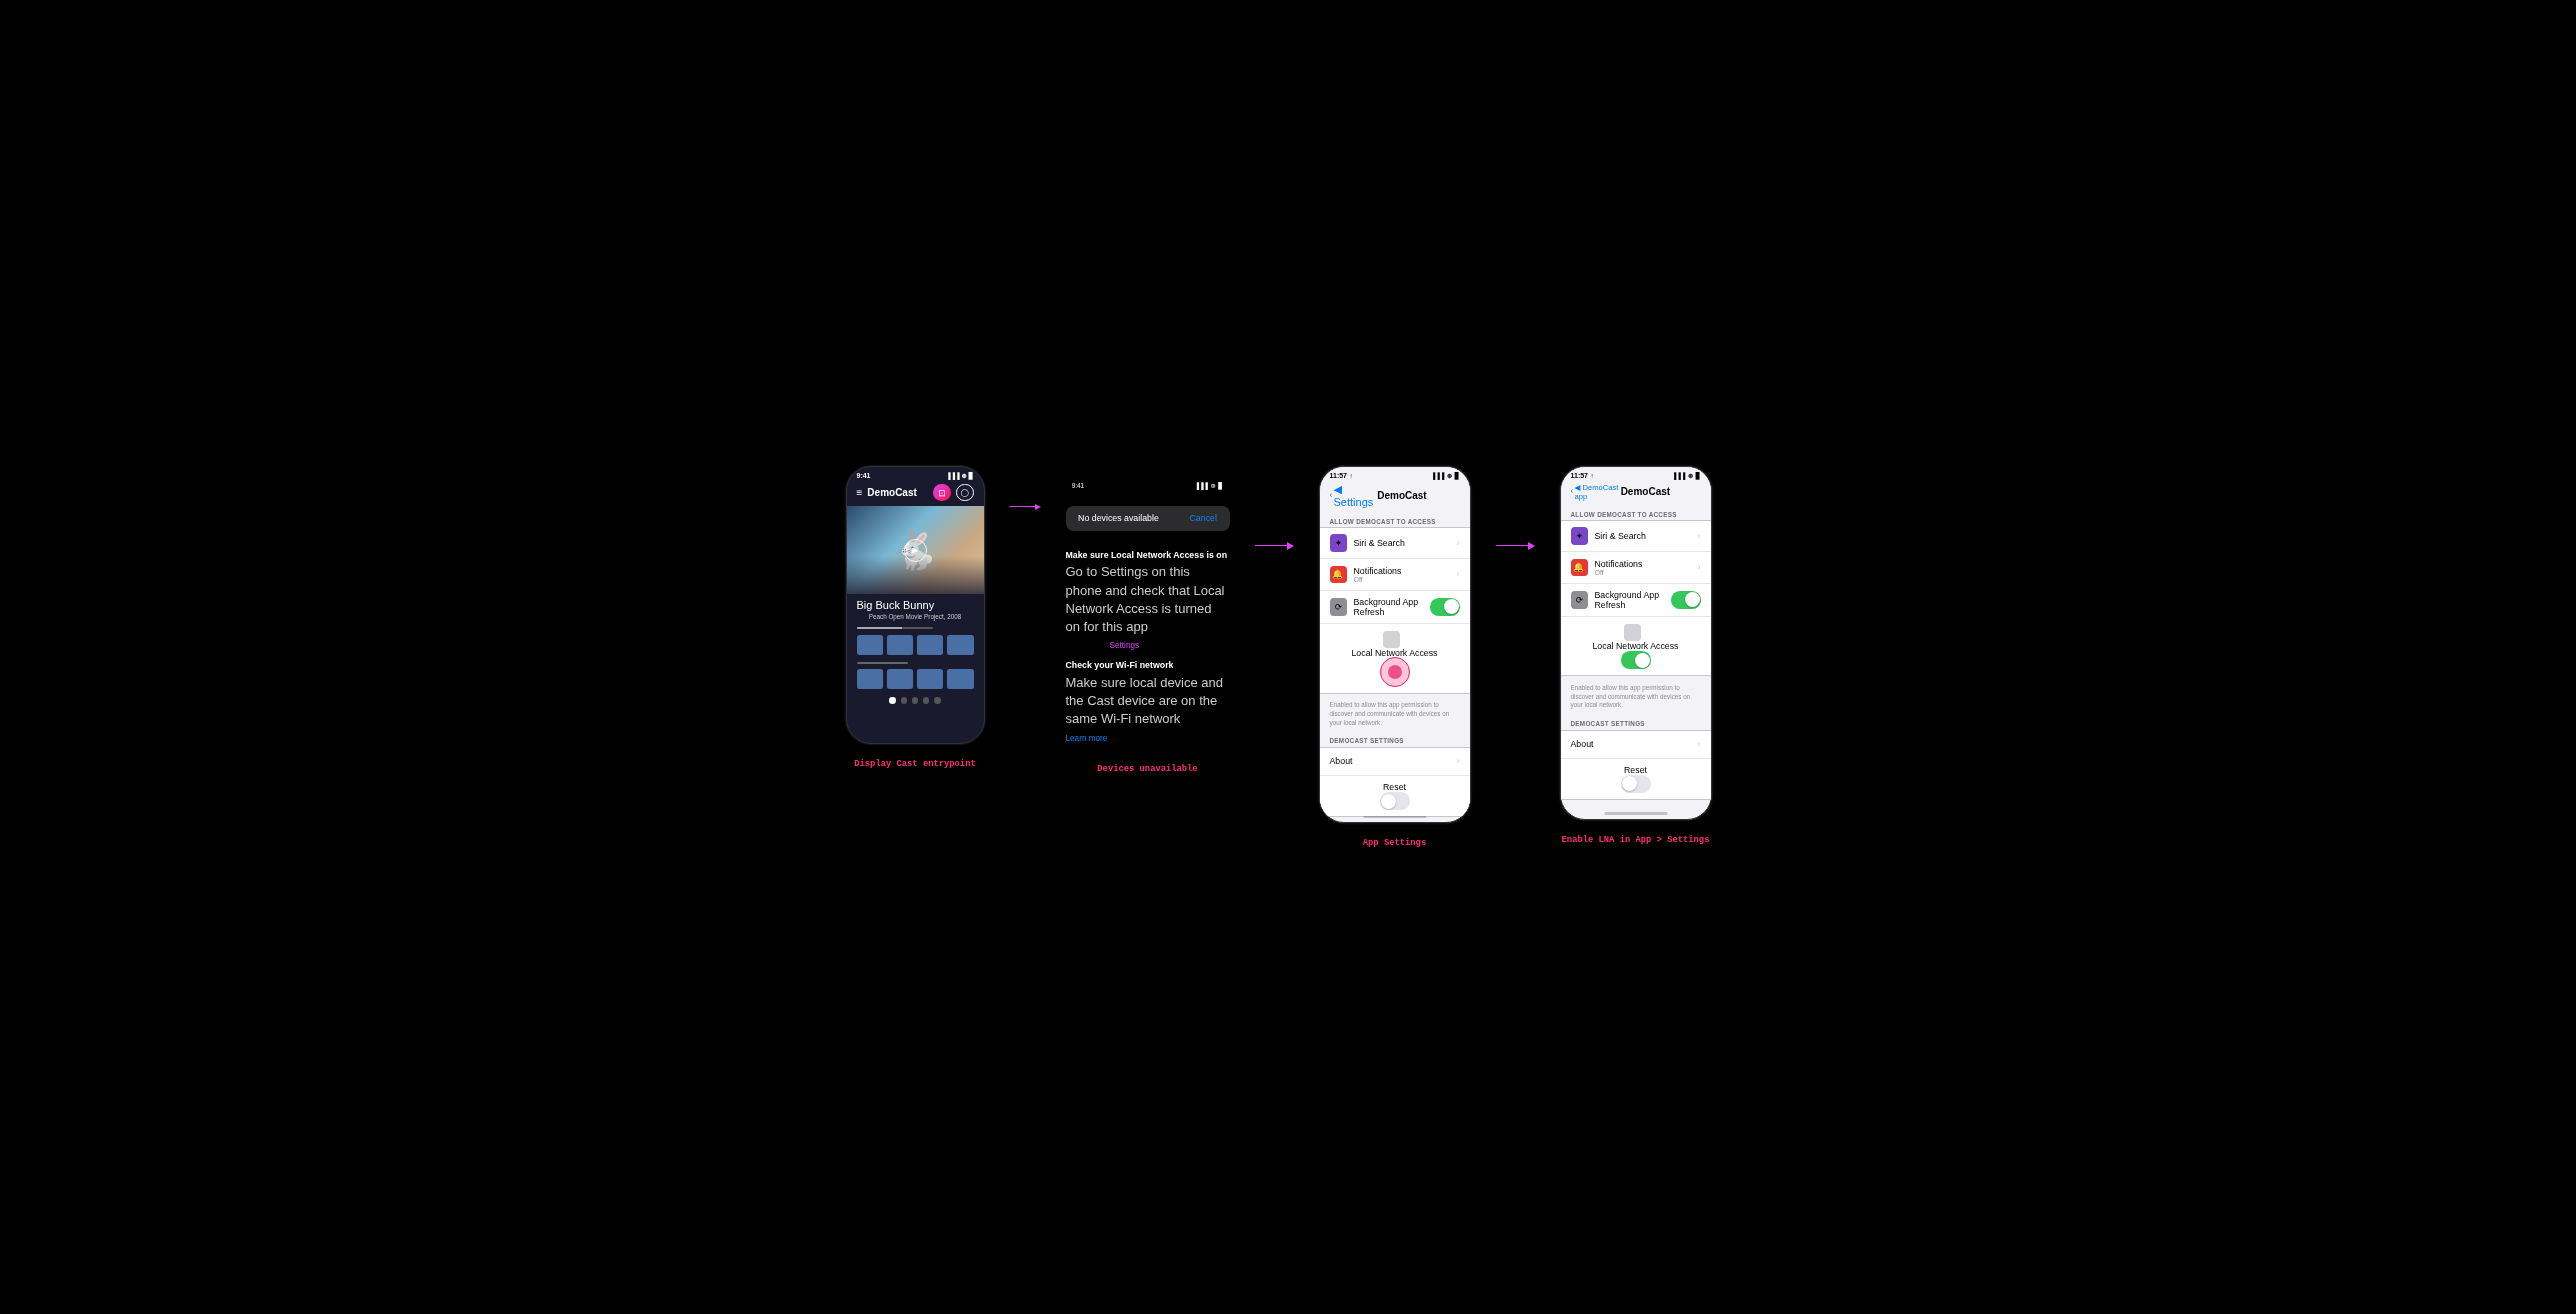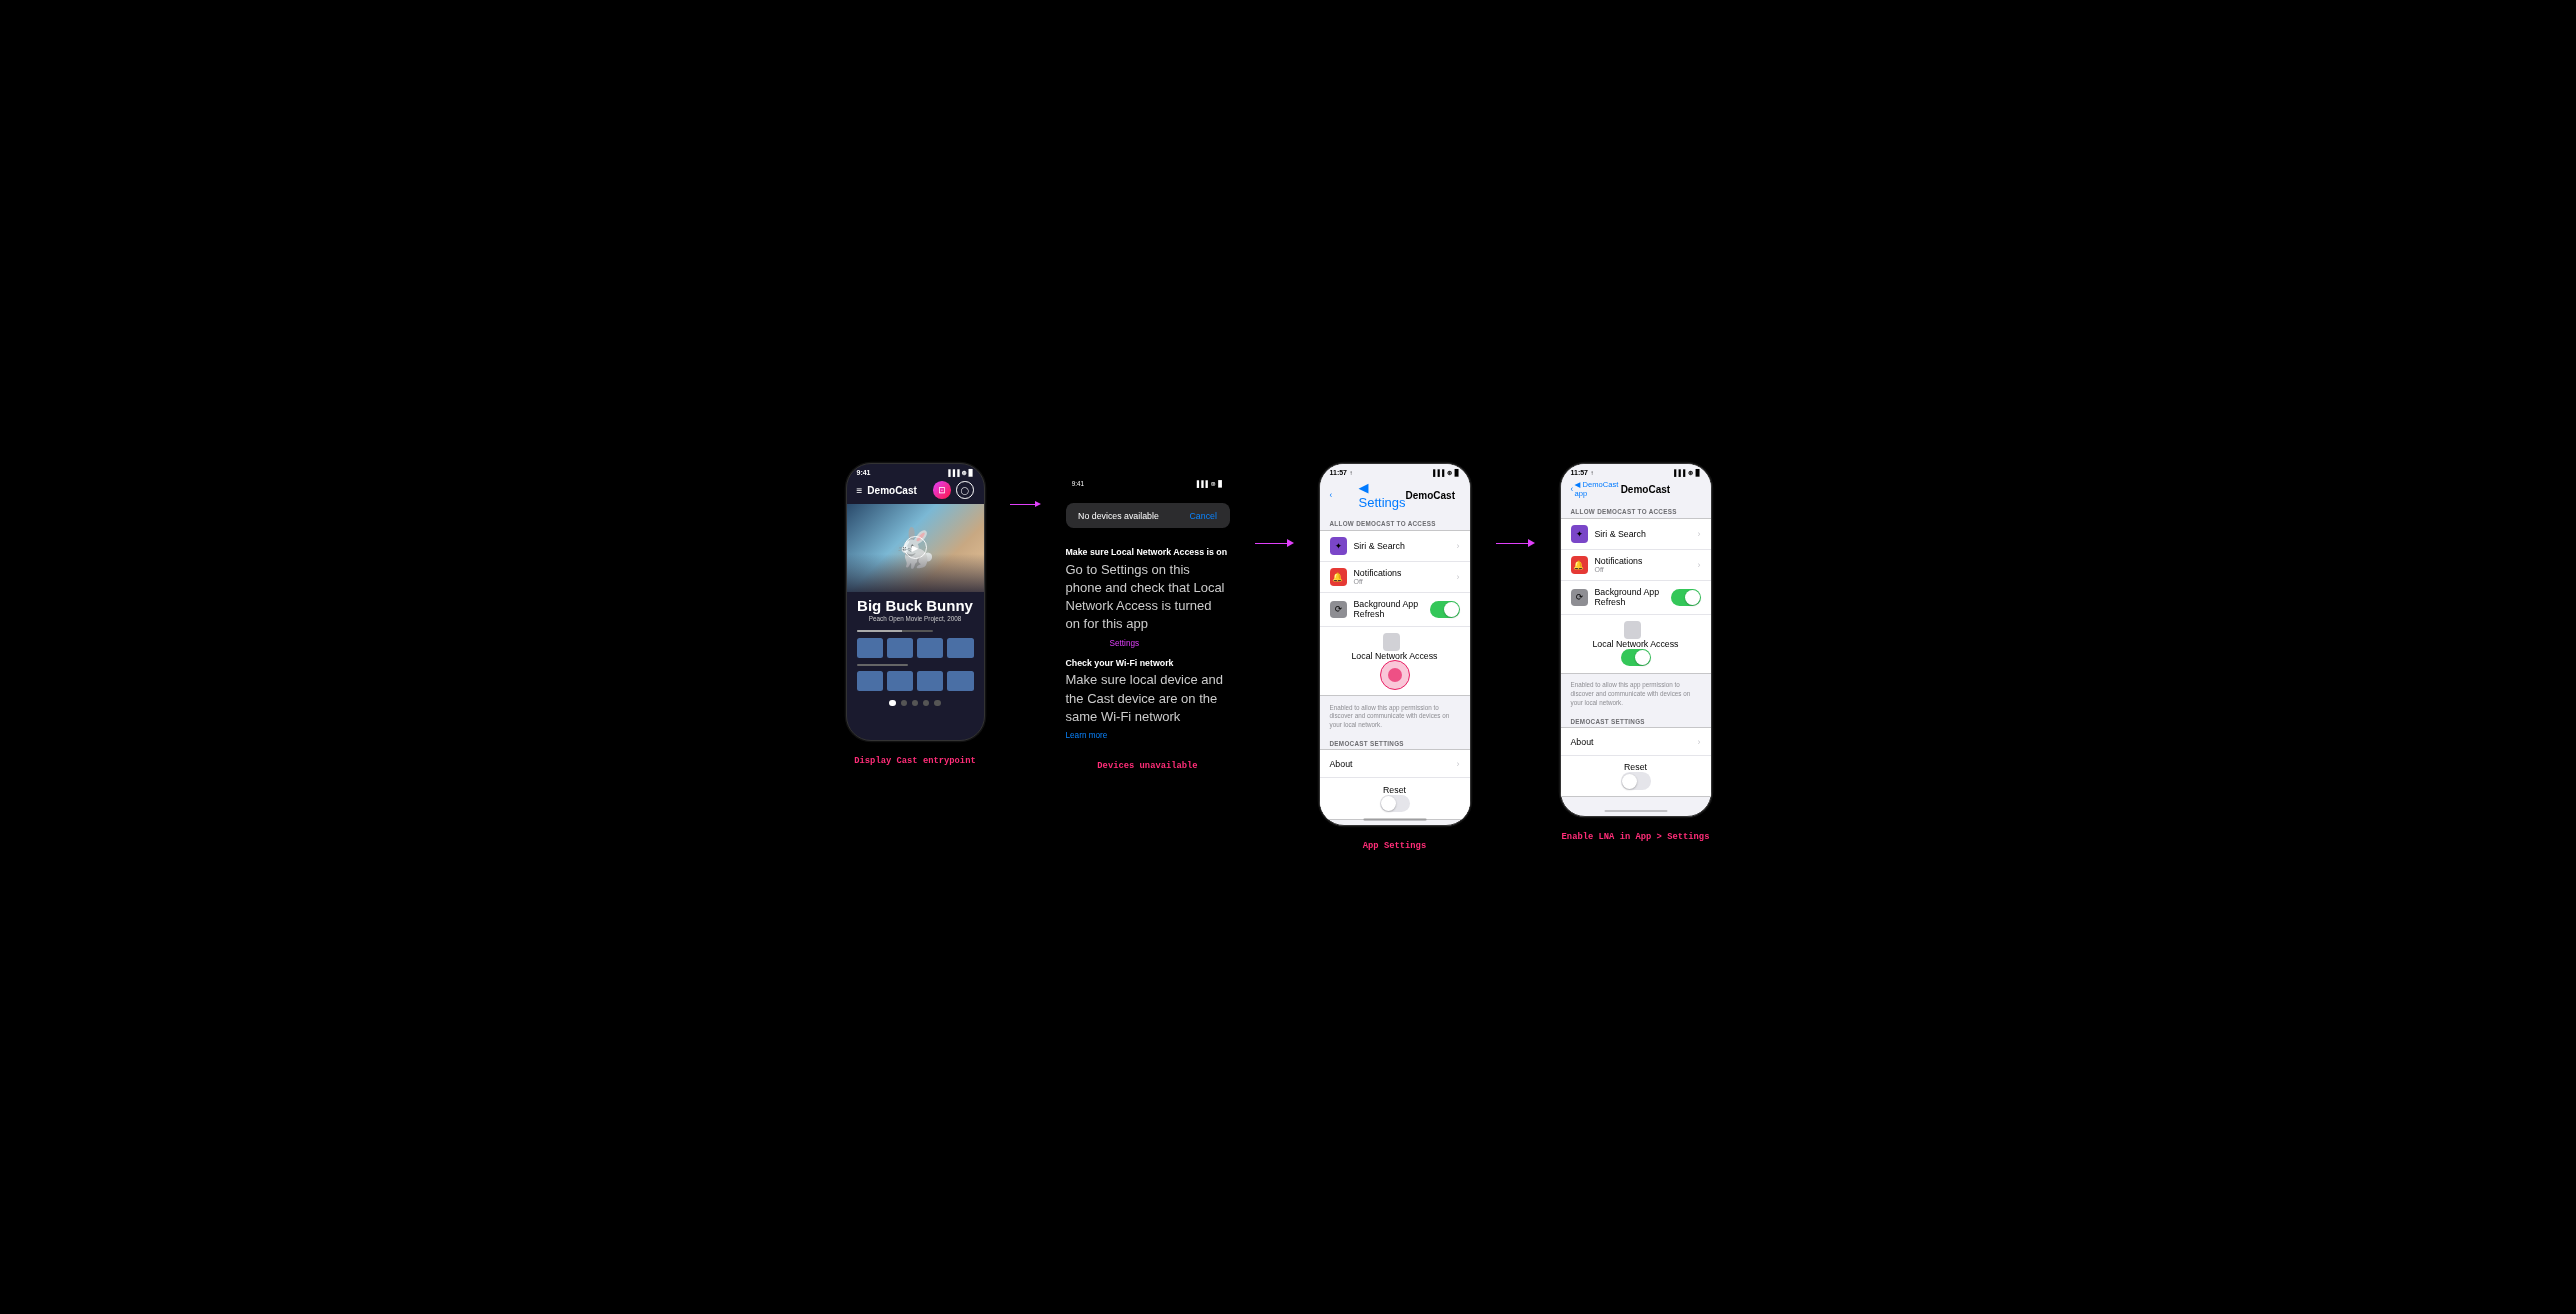--- a/index.html
+++ b/index.html
@@ -109,21 +109,21 @@
       position: absolute;
       bottom: 0; left: 0; right: 0;
       height: 38px;
       background: linear-gradient(transparent, rgba(26,26,46,0.8));
     }
 
     .movie-info {
       padding: 5px 10px;
       color: #fff;
     }
-    .movie-title { font-size: 15px; font-weight: 700; text-align: center; }
+    .movie-title { font-size: 11px; font-weight: 400; text-align: left; }
     .movie-subtitle { font-size: 6.3px; color: #ccc; text-align: center; margin-top: 1.3px; }
 
     .progress-bar-container {
       padding: 2.5px 10px;
     }
     .progress-bar {
       height: 1.9px;
       background: #555;
       border-radius: 1.3px;
       overflow: hidden;
@@ -525,21 +525,21 @@
         <div style="display:flex;gap:2.5px;align-items:center;font-size:6.3px;">
           <span>▐▐▐</span>
           <span>⊛</span>
           <span>▊</span>
         </div>
       </div>
 
       <div class="settings-nav">
         <div class="back-btn">
           <span>‹</span>
-          <span style="font-size:13px;margin-left:25px;">◀ Settings</span>
+          <span style="font-size:11px;">◀ Settings</span>
         </div>
         <span class="nav-title">DemoCast</span>
         <div class="nav-spacer"></div>
       </div>
 
       <div class="section-header">ALLOW DEMOCAST TO ACCESS</div>
       <div class="settings-list">
 
         <div class="settings-row">
           <div class="row-icon purple">✦</div>

